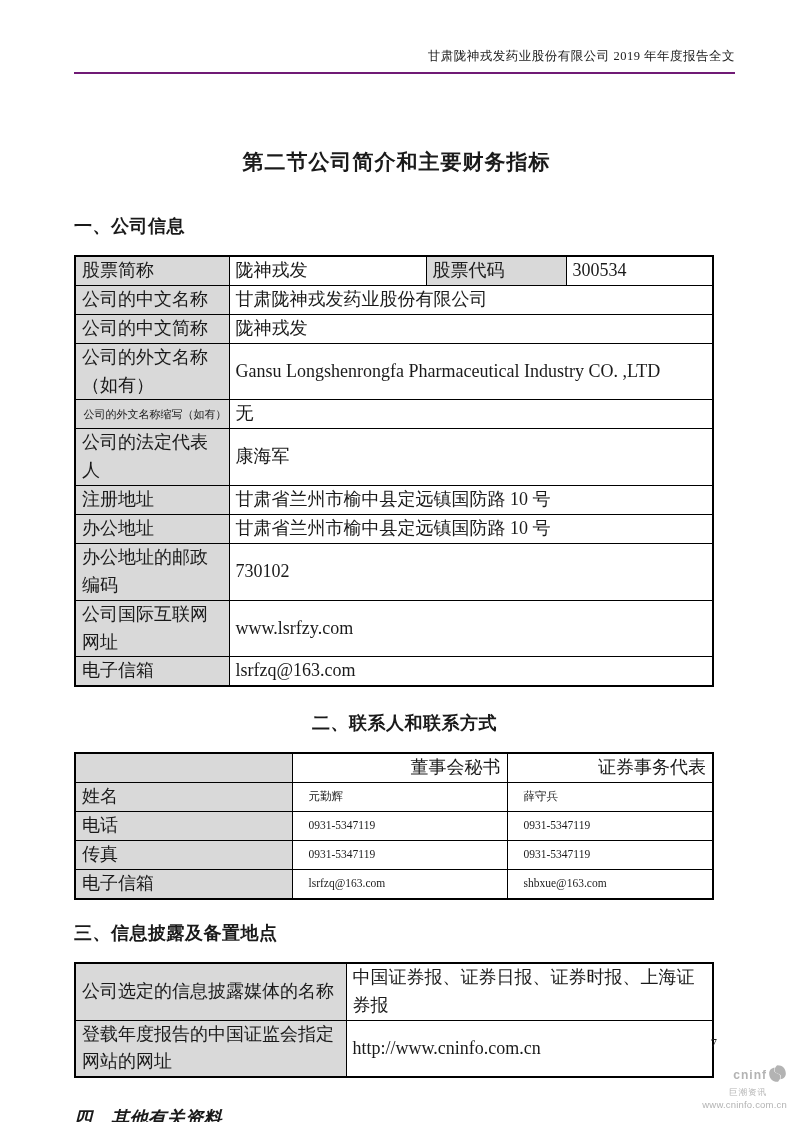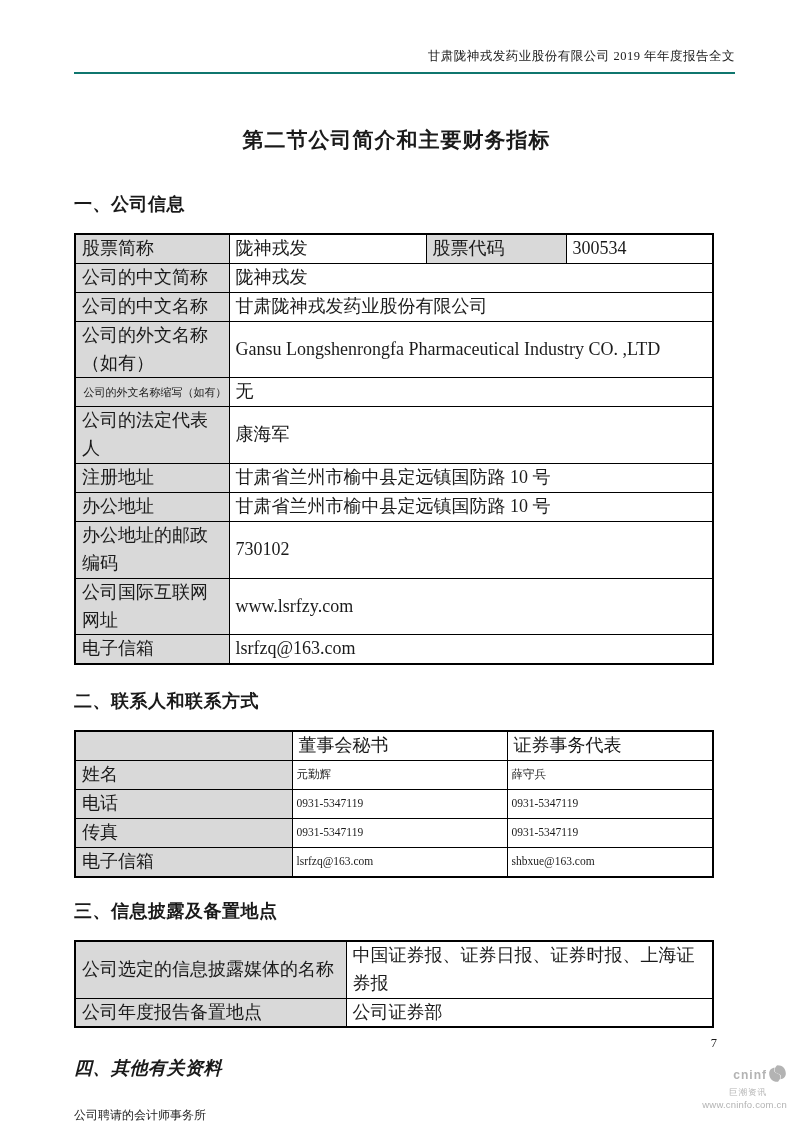--- a/index.html
+++ b/index.html
@@ -13,60 +13,60 @@
     font-family: "Liberation Serif", "DejaVu Serif", serif;
     color: #1a1a1a;
     overflow: hidden;
   }
   .doc-header {
     margin: 48px 58px 0 74px;
     text-align: right;
     font-size: 12.5px;
     letter-spacing: 0.5px;
     padding-bottom: 7px;
-    border-bottom: 2px solid #0f766e;
+    border-bottom: 2px solid #701a75;
   }
   .doc-title {
-    margin-top: 52px;
+    margin-top: 74px;
     text-align: center;
     font-size: 21px;
     font-weight: bold;
     font-family: Liberation Sans, sans-serif;
     letter-spacing: 1px;
   }
   .content { margin: 0 58px 0 74px; }
   .sec-heading {
     font-family: "Liberation Sans", "DejaVu Sans", sans-serif;
     font-weight: bold;
     font-size: 18px;
     letter-spacing: 0.5px;
   }
   .h1 { margin-top: 38px; }
-  .h2 { margin-top: 24px; }
+  .h2 { margin-top: 24px; text-align: center; }
   .h3 { margin-top: 21px; }
   .h4 { margin-top: 28px; font-style: italic; }
   table {
     border-collapse: collapse;
     table-layout: fixed;
     width: 638px;
     margin-top: 17px;
     border: 2px solid #000;
   }
   td {
     border: 1px solid #000;
     font-size: 18px;
     line-height: 1.55;
     padding: 0 6px;
     vertical-align: middle;
     word-break: break-all;
   }
   td.lbl { background: #d9d9d9; }
   td.tight { font-size: 11px; white-space: nowrap; padding: 4px 2px 4px 5px; text-align: right; }
-  td.center { text-align: left; margin-left: 40px; }
-  .t2 td.val { font-size: 11.5px; white-space: nowrap; padding: 4px 4px; overflow: hidden; }
+  td.center { text-align: right; margin-left: 40px; }
+  .t2 td.val { font-size: 11.5px; white-space: nowrap; padding: 4px 16px; overflow: hidden; }
   .note { margin-top: 27px; font-size: 12px; }
   .page-number {
     position: absolute;
     top: 1036px;
     right: 76px;
     font-size: 12.5px;
   }
   .cninfo-logo {
     position: absolute;
     top: 1064px;
@@ -106,26 +106,26 @@
           <col style="width:147px">
         </colgroup>
       <tbody>
           <tr>
         <td class="lbl">股票简称</td>
         <td>陇神戎发</td>
         <td class="lbl">股票代码</td>
         <td>300534</td>
       </tr>
       <tr>
+        <td class="lbl">公司的中文名称</td>
+        <td colspan="3">甘肃陇神戎发药业股份有限公司</td>
+      </tr>
+      <tr>
         <td class="lbl">公司的中文简称</td>
         <td colspan="3">陇神戎发</td>
-      </tr>
-      <tr>
-        <td class="lbl">公司的中文名称</td>
-        <td colspan="3">甘肃陇神戎发药业股份有限公司</td>
       </tr>
       <tr>
         <td class="lbl">公司的外文名称（如有）</td>
         <td colspan="3">Gansu Longshenrongfa Pharmaceutical Industry CO. ,LTD</td>
       </tr>
       <tr>
         <td class="lbl tight">公司的外文名称缩写（如有）</td>
         <td colspan="3">无</td>
       </tr>
       <tr>
@@ -198,22 +198,22 @@
       <colgroup>
           <col style="width:271px">
           <col style="width:367px">
         </colgroup>
       <tbody>
           <tr>
         <td class="lbl">公司选定的信息披露媒体的名称</td>
         <td>中国证券报、证券日报、证券时报、上海证券报</td>
       </tr>
       <tr>
-        <td class="lbl">公司年度报告备置地点</td>
-        <td>公司证券部</td>
+        <td class="lbl">登载年度报告的中国证监会指定网站的网址</td>
+        <td>http://www.cninfo.com.cn</td>
       </tr>
     </tbody>
       </table>
 
     <div class="sec-heading h4">四、其他有关资料</div>
 
     <div class="note">公司聘请的会计师事务所</div>
 
   </div>
 

